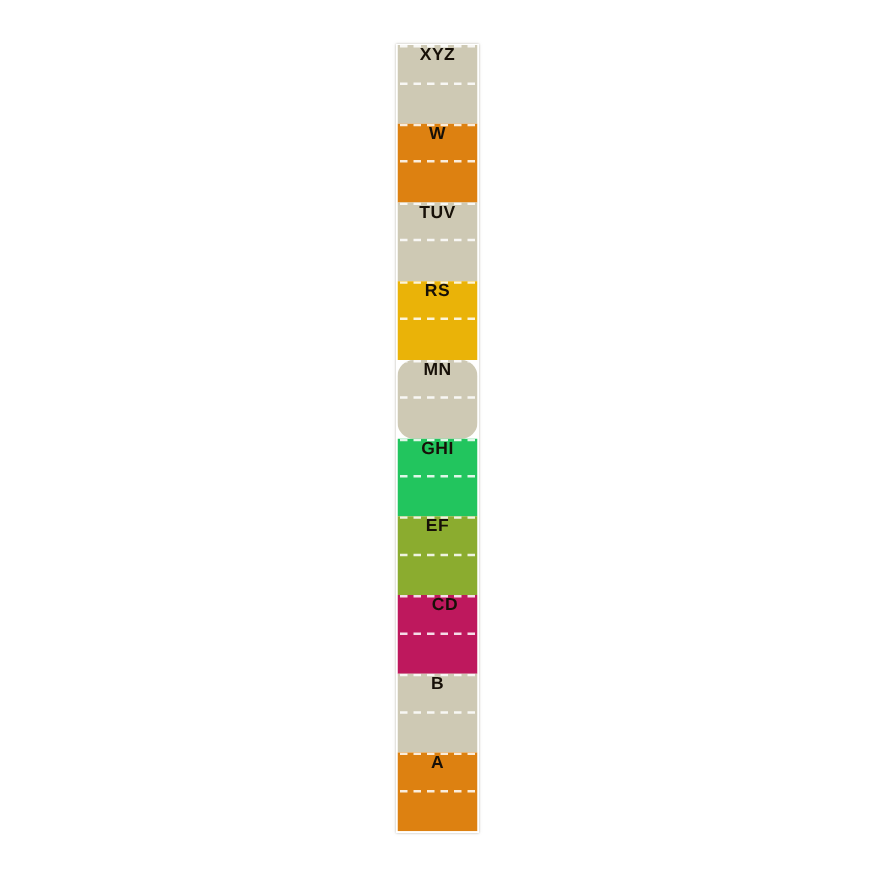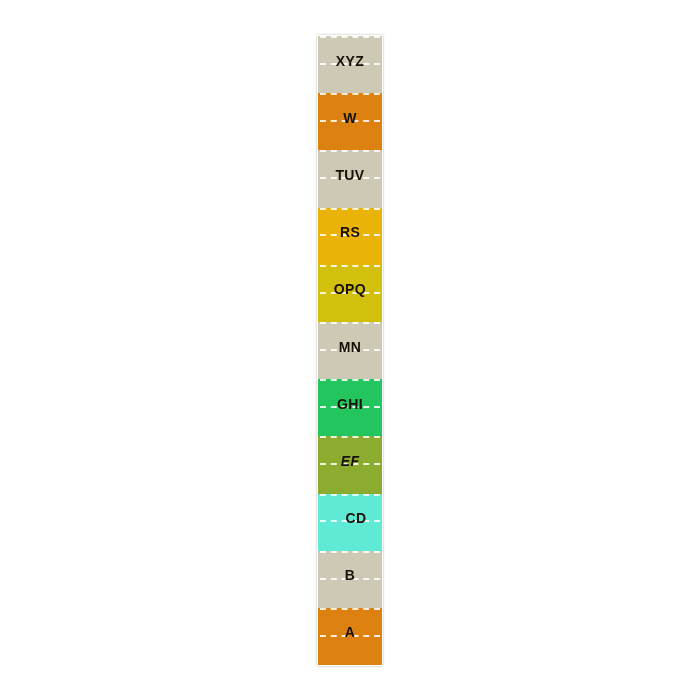--- a/index.html
+++ b/index.html
@@ -32,21 +32,21 @@
     flex-direction: column;
     box-sizing: border-box;
     overflow: hidden;
   }
 
   .band {
     position: relative;
     flex: 1 1 0;
     box-sizing: border-box;
     display: flex;
-    align-items: center;
+    align-items: flex-start;
     justify-content: center;
     overflow: hidden;
   }
 
   
   .band .perf-top {
     position: absolute;
     left: 2px;
     right: 2px;
     top: 0px;
@@ -115,46 +115,41 @@
       <span class="perf-mid"></span>
       <span class="band-label">TUV</span>
     </div>
 
     <div class="band" style="background-color: #eab308;">
       <span class="perf-top"></span>
       <span class="perf-mid"></span>
       <span class="band-label">RS</span>
     </div>
 
-    <div class="band" style="background-color: rgb(210, 192, 13);">
-      <span class="perf-top"></span>
-      <span class="perf-mid"></span>
-      <span class="band-label">OPQ</span>
-    </div>
 
-    <div class="band" style="background-color: rgb(206, 201, 180);">
+    <div class="band" style="background-color: rgb(206, 201, 180); border-radius: 13px;">
       <span class="perf-top"></span>
       <span class="perf-mid"></span>
       <span class="band-label">MN</span>
     </div>
 
 
     <div class="band" style="background-color: #22c55e;">
       <span class="perf-top"></span>
       <span class="perf-mid"></span>
       <span class="band-label">GHI</span>
     </div>
 
-    <div class="band" style="background-color: rgb(139, 172, 47); font-style: italic;">
+    <div class="band" style="background-color: rgb(139, 172, 47);">
       <span class="perf-top"></span>
       <span class="perf-mid"></span>
       <span class="band-label">EF</span>
     </div>
 
-    <div class="band" style="background-color: #5eead4; padding-left: 12px;">
+    <div class="band" style="background-color: #be185d; padding-left: 12px;">
       <span class="perf-top"></span>
       <span class="perf-mid"></span>
       <span class="band-label">CD</span>
     </div>
 
     <div class="band" style="background-color: rgb(206, 201, 180);">
       <span class="perf-top"></span>
       <span class="perf-mid"></span>
       <span class="band-label">B</span>
     </div>

